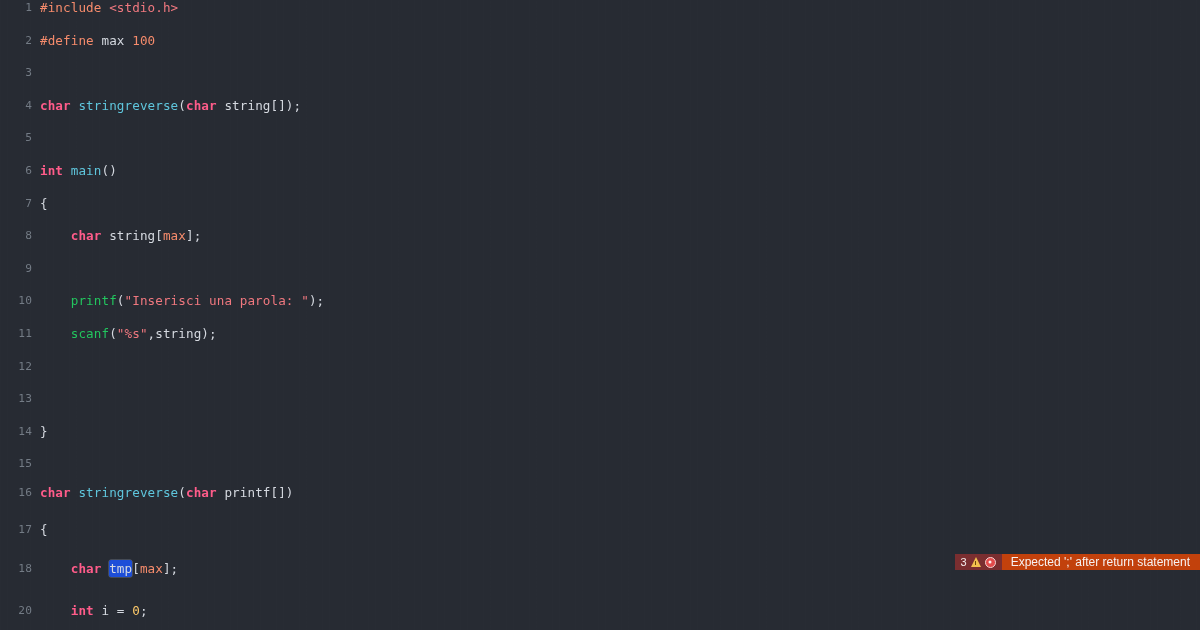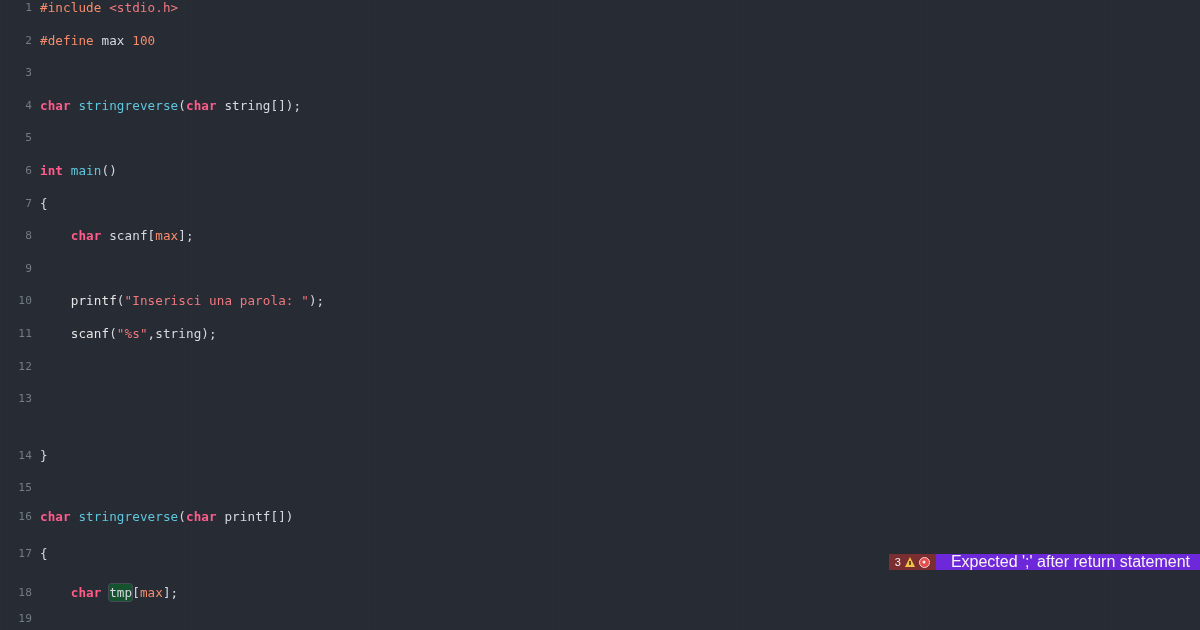--- a/index.html
+++ b/index.html
@@ -73,30 +73,30 @@
     right: 0;
     color: #d5d9e0;
     z-index: 3;
   }
 
   
   .t-pre   { color: #f78c6c; }               
   .t-inc   { color: #f0787f; margin-top: 14px; }               
   .t-kw    { color: #ff5c8a; font-weight: bold; }  
   .t-fn    { color: #5fc6dd; }               
-  .t-call  { color: #e5e5e5; }               
+  .t-call  { color: #22c55e; }               
   .t-str   { color: #f0787f; }               
   .t-num   { color: #f78c6c; }               
   .t-zero  { color: #ffcb6b; }               
   .t-pun   { color: #d5d9e0; }
   .t-var   { color: #d5d9e0; }
 
   
   .occ {
-    background: #14532d;
+    background: #1d4ed8;
     border-radius: 2px;
     padding: 1px 0 1px 0;
     box-shadow: 0 0 0 0.5px #646c7a;
   }
 
   
   #diag {
     position: absolute;
     right: 0;
     height: 16.3px;
@@ -111,23 +111,23 @@
     gap: 4px;
     background: #7a2e30;
     padding: 0 6px;
     font-size: 11px;
     color: #f2eaea;
   }
   #diag .count-num { font-size: 11px; color: #f5efef; }
   #diag .msg {
     display: flex;
     align-items: center;
-    background: #6d28d9;
-    padding: 0 10px 0 15px;
-    font-size: 16px;
+    background: #c2410c;
+    padding: 0 10px 0 9px;
+    font-size: 12px;
     color: #f7f2f1;
     white-space: nowrap;
   }
   .warn-tri {
     display: inline-block;
     width: 0; height: 0;
     border-left: 5.5px solid transparent;
     border-right: 5.5px solid transparent;
     border-bottom: 10px solid #f2c14e;
     position: relative;
@@ -164,32 +164,31 @@
 <div id="editor">
   <div id="texture"></div>
   <div id="lines">
       <div class="line" style="top: 0px;"><span class="ln">1</span><span class="code"><span class="t-pre">#include </span><span class="t-inc">&lt;stdio.h&gt;</span></span></div>
       <div class="line" style="top: 16.3px;"><span class="ln">2</span><span class="code"><span class="t-pre">#define </span><span class="t-var">max </span><span class="t-num">100</span></span></div>
       <div class="line" style="top: 32.6px;"><span class="ln">3</span><span class="code"></span></div>
       <div class="line" style="top: 48.9px;"><span class="ln">4</span><span class="code"><span class="t-kw">char </span><span class="t-fn">stringreverse</span><span class="t-pun">(</span><span class="t-kw">char </span><span class="t-pun">string[]);</span></span></div>
       <div class="line" style="top: 65.2px;"><span class="ln">5</span><span class="code"></span></div>
       <div class="line" style="top: 81.5px;"><span class="ln">6</span><span class="code"><span class="t-kw">int </span><span class="t-fn">main</span><span class="t-pun">()</span></span></div>
       <div class="line" style="top: 97.8px;"><span class="ln">7</span><span class="code"><span class="t-pun">{</span></span></div>
-      <div class="line" style="top: 114.1px;"><span class="ln">8</span><span class="code"><span class="t-pun">    </span><span class="t-kw">char </span><span class="t-pun">scanf[</span><span class="t-num">max</span><span class="t-pun">];</span></span></div>
+      <div class="line" style="top: 114.1px;"><span class="ln">8</span><span class="code"><span class="t-pun">    </span><span class="t-kw">char </span><span class="t-pun">string[</span><span class="t-num">max</span><span class="t-pun">];</span></span></div>
       <div class="line" style="top: 130.4px;"><span class="ln">9</span><span class="code"></span></div>
       <div class="line" style="top: 146.7px;"><span class="ln">10</span><span class="code"><span class="t-pun">    </span><span class="t-call">printf</span><span class="t-pun">(</span><span class="t-str">"Inserisci una parola: "</span><span class="t-pun">);</span></span></div>
       <div class="line" style="top: 163px;"><span class="ln">11</span><span class="code"><span class="t-pun">    </span><span class="t-call">scanf</span><span class="t-pun">(</span><span class="t-str">"%s"</span><span class="t-pun">,string);</span></span></div>
       <div class="line" style="top: 179.3px;"><span class="ln">12</span><span class="code"></span></div>
       <div class="line" style="top: 195.6px;"><span class="ln">13</span><span class="code"></span></div>
-      <div class="line" style="top: 211.9px; margin-top: 24px;"><span class="ln">14</span><span class="code"><span class="t-pun">}</span></span></div>
+      <div class="line" style="top: 211.9px;"><span class="ln">14</span><span class="code"><span class="t-pun">}</span></span></div>
       <div class="line" style="top: 228.2px;"><span class="ln">15</span><span class="code"></span></div>
       <div class="line" style="top: 241px;"><span class="ln">16</span><span class="code"><span class="t-kw">char </span><span class="t-fn">stringreverse</span><span class="t-pun">(</span><span class="t-kw">char </span><span class="t-pun">printf[])</span></span></div>
       <div class="line" style="top: 260.8px;"><span class="ln">17</span><span class="code"><span class="t-pun">{</span></span></div>
       <div class="line" style="top: 284px;"><span class="ln">18</span><span class="code"><span class="t-pun">    </span><span class="t-kw">char </span><span class="t-var occ">tmp</span><span class="t-pun">[</span><span class="t-num">max</span><span class="t-pun">];</span></span></div>
-      <div class="line" style="top: 293.4px;"><span class="ln">19</span><span class="code"></span></div>
       <div class="line" style="top: 309.7px;"><span class="ln">20</span><span class="code"><span class="t-pun">    </span><span class="t-kw">int </span><span class="t-pun">i = </span><span class="t-zero">0</span><span class="t-pun">;</span></span></div>
     </div>
 
   <div id="diag" style="top: 554.2px;">
     <div class="counts">
       <span class="count-num">3</span>
       <span class="warn-tri"></span>
       <span class="err-circ"></span>
     </div>
     <div class="msg">Expected ';' after return statement</div>

